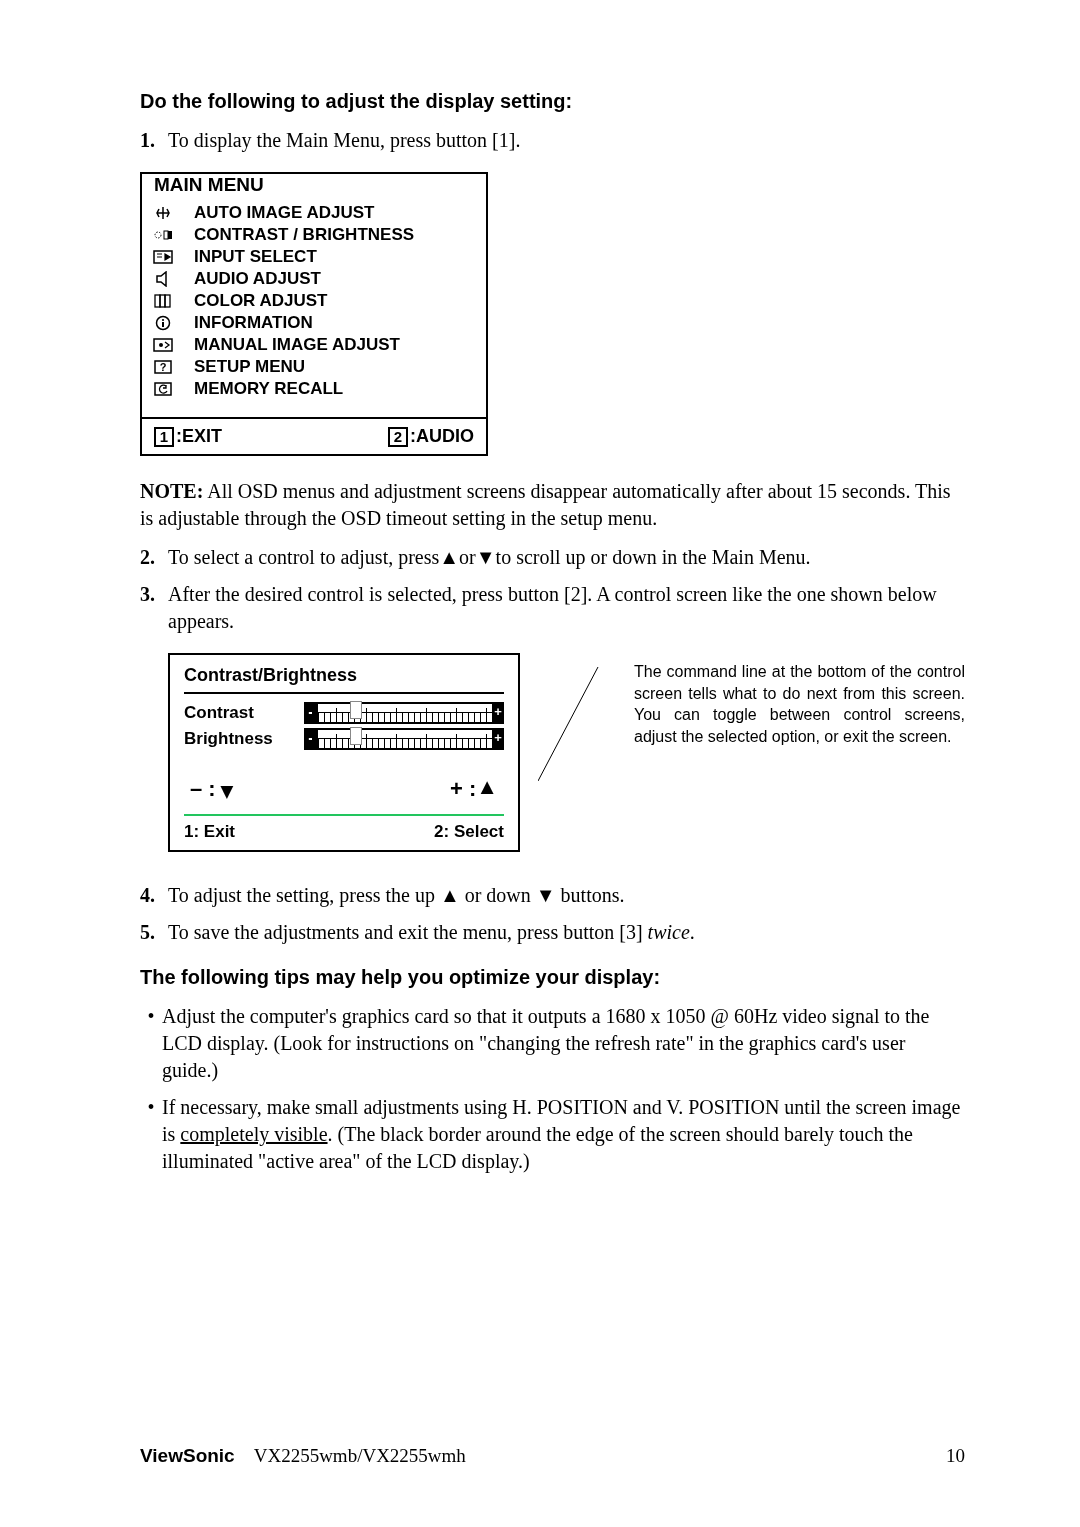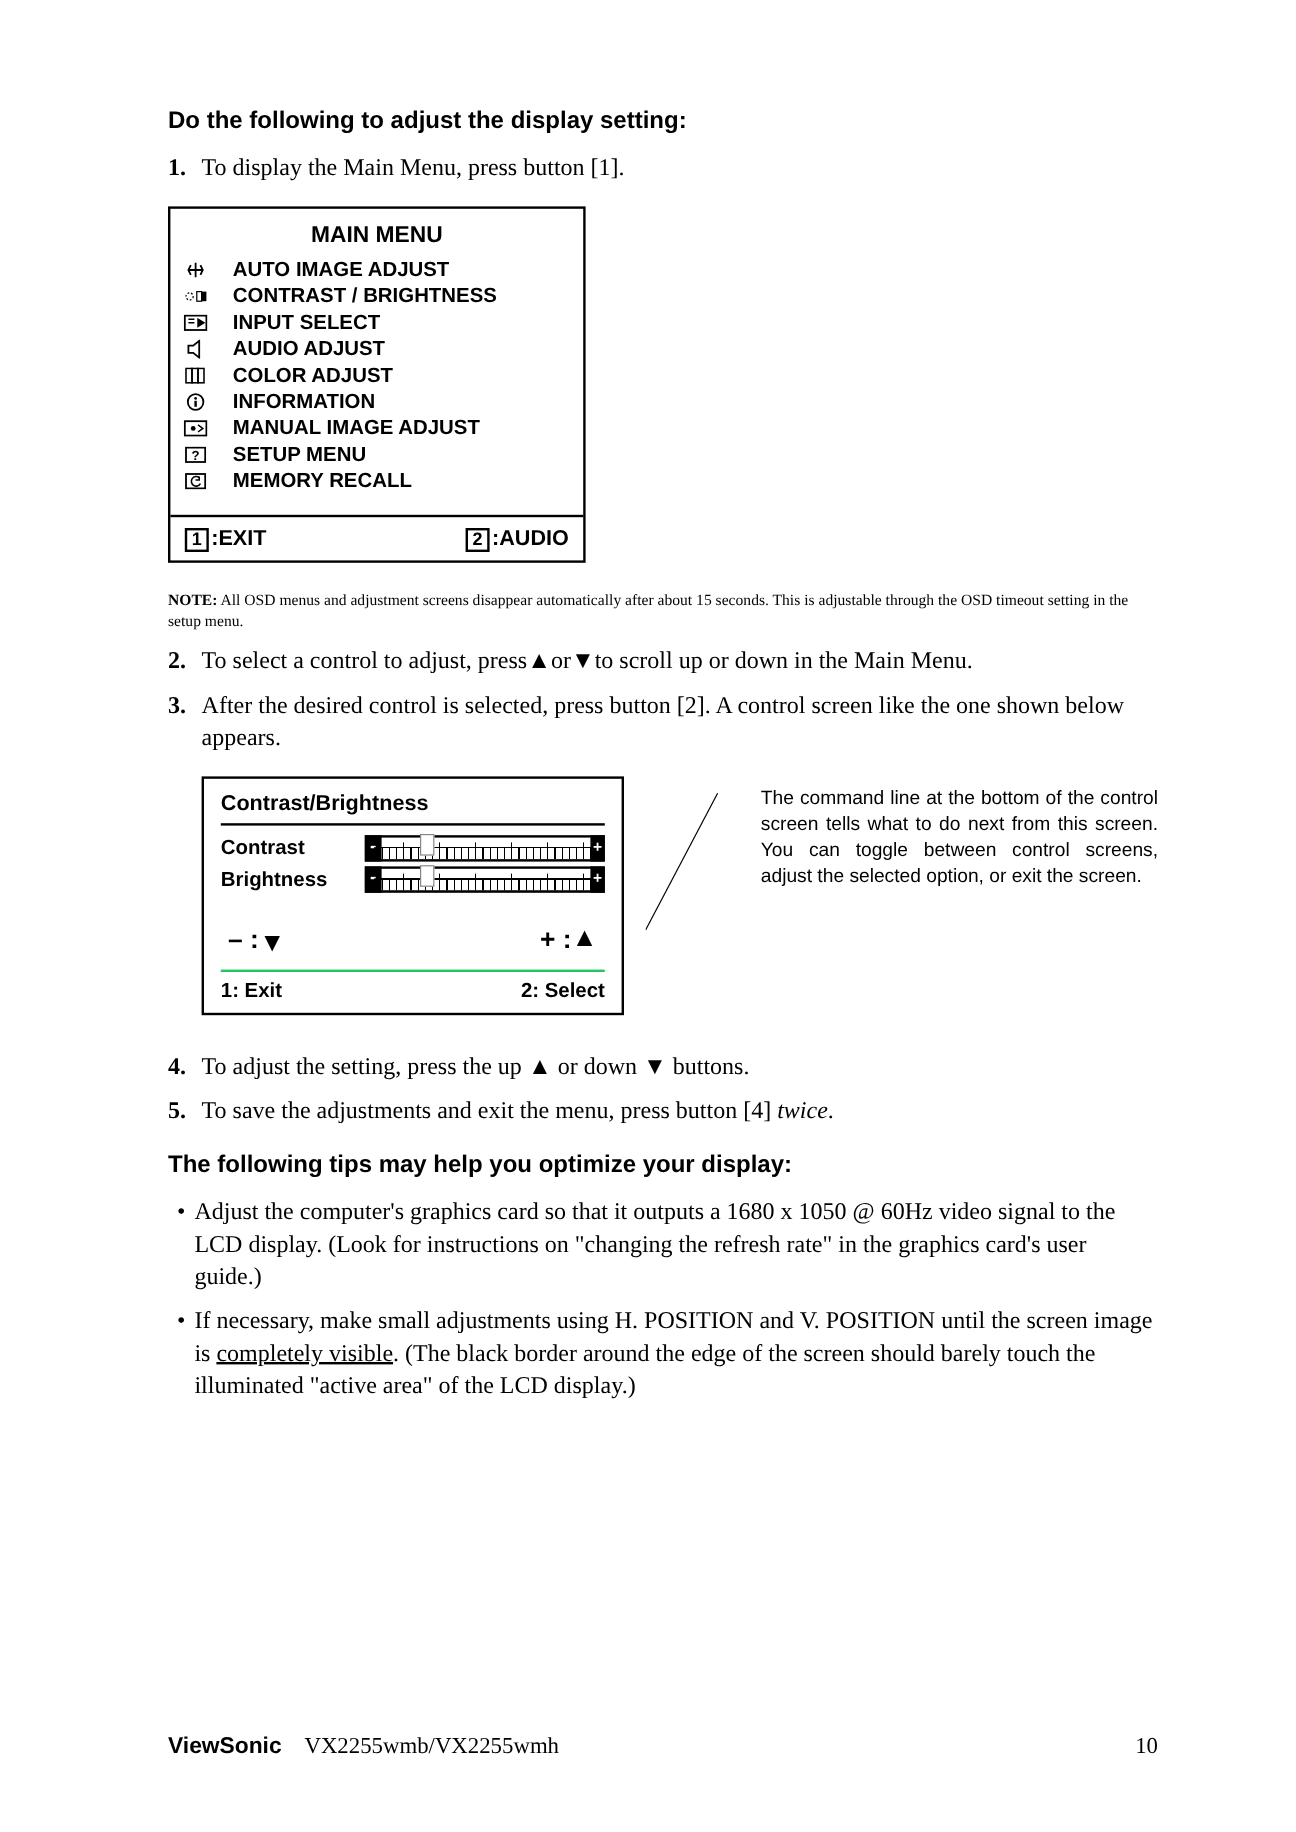--- a/index.html
+++ b/index.html
@@ -20,39 +20,38 @@
     }
     .step {
       display: flex;
       font-size: 20px;
       line-height: 1.35;
       margin-bottom: 10px;
     }
     .step .num { width: 28px; font-weight: bold; flex-shrink: 0; }
     .step .body { flex: 1; }
     .note {
-      font-size: 13px;
+      font-size: 20px;
       line-height: 1.35;
       margin-bottom: 12px;
     }
     .bold { font-weight: bold; }
     .italic { font-style: italic; }
 
     
     .main-menu {
       border: 2px solid #000;
       width: 348px;
       margin: 18px 0 22px 0;
       font-family: Arial, Helvetica, sans-serif;
     }
     .main-menu .title {
       font-weight: bold;
       font-size: 19px;
-      padding: 12px 12px 6px 12px;
-      text-align: center;
+      padding: 0 12px 6px 12px;
     }
     .main-menu .row {
       display: flex;
       align-items: center;
       padding: 1px 12px 1px 10px;
       gap: 20px;
     }
     .main-menu .row .ic {
       width: 22px; height: 18px; display: flex; align-items: center; justify-content: center;
       flex-shrink: 0;
@@ -321,21 +320,21 @@
 <div class="step">
   <div class="num">4.</div>
   <div class="body">
     <span>To adjust the setting, press the up </span><span class="arrow">▲</span><span> or down </span><span class="arrow">▼</span><span> buttons.</span>
   </div>
 </div>
 
 <div class="step" style="margin-bottom:20px;">
   <div class="num">5.</div>
   <div class="body">
-    <span>To save the adjustments and exit the menu, press button [4] </span><span class="italic">twice</span><span>.</span>
+    <span>To save the adjustments and exit the menu, press button [3] </span><span class="italic">twice</span><span>.</span>
   </div>
 </div>
 
 <div class="heading">The following tips may help you optimize your display:</div>
 
 <div class="bullet-list">
   <div class="bullet">
     <div class="dot">•</div>
     <div>Adjust the computer's graphics card so that it outputs a 1680 x 1050 @ 60Hz video signal to the LCD display. (Look for instructions on "changing the refresh rate" in the graphics card's user guide.)</div>
   </div>

